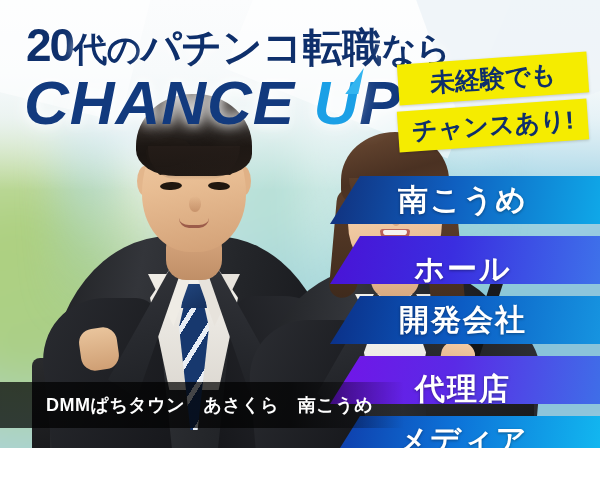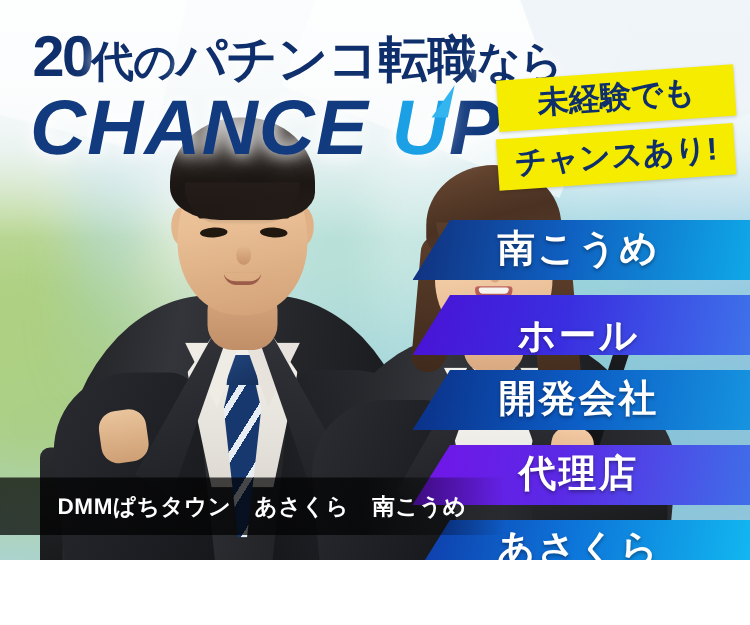--- a/index.html
+++ b/index.html
@@ -242,21 +242,21 @@
   .cat span{
     display:block;width:100%;text-align:center;padding-right:4px;
     font-family:"Liberation Sans","DejaVu Sans",sans-serif;
     font-weight:700;font-size:30px;line-height:1;color:#fff;
     letter-spacing:2px;
     text-shadow:0 1px 3px rgba(0,0,0,.38);
   }
   .cat.c1{background:linear-gradient(100deg,#11307c 0%,#0f5fc0 45%,#0fa8e8 100%);}
   .cat.c2{background:linear-gradient(100deg,#4a12d6 0%,#3a2ee0 45%,#3e72ea 100%);align-items:flex-end;}
   .cat.c3{background:linear-gradient(100deg,#0b2f86 0%,#0c5cc4 48%,#1694e0 100%);align-items:center;}
-  .cat.c4{background:linear-gradient(100deg,#7314e8 0%,#5a2ae6 45%,#3f6ee8 100%);}
+  .cat.c4{background:linear-gradient(100deg,#7314e8 0%,#5a2ae6 45%,#3f6ee8 100%);align-items:flex-end;}
   .cat.c5{background:linear-gradient(100deg,#0f3aa8 0%,#0d72d8 45%,#12b8f0 100%);margin-bottom:0;}
 
   
   .credit{
     position:absolute;left:0;bottom:20px;width:404px;height:46px;
     background:linear-gradient(90deg,rgba(0,0,0,.72) 0%,rgba(0,0,0,.7) 72%,rgba(0,0,0,0) 100%);
     display:flex;align-items:center;
   }
   .credit span{
     padding-left:46px;color:#ffffff;white-space:nowrap;
@@ -353,21 +353,21 @@
     <div class="cat c2">
       <span>ホール</span>
     </div>
     <div class="cat c3">
       <span>開発会社</span>
     </div>
     <div class="cat c4">
       <span>代理店</span>
     </div>
     <div class="cat c5">
-      <span>あさくら</span>
+      <span>メディア</span>
     </div>
   </div>
 
   <div class="credit">
     <span>DMMぱちタウン　あさくら　南こうめ</span>
   </div>
 
 </div>
 
 </body></html>

